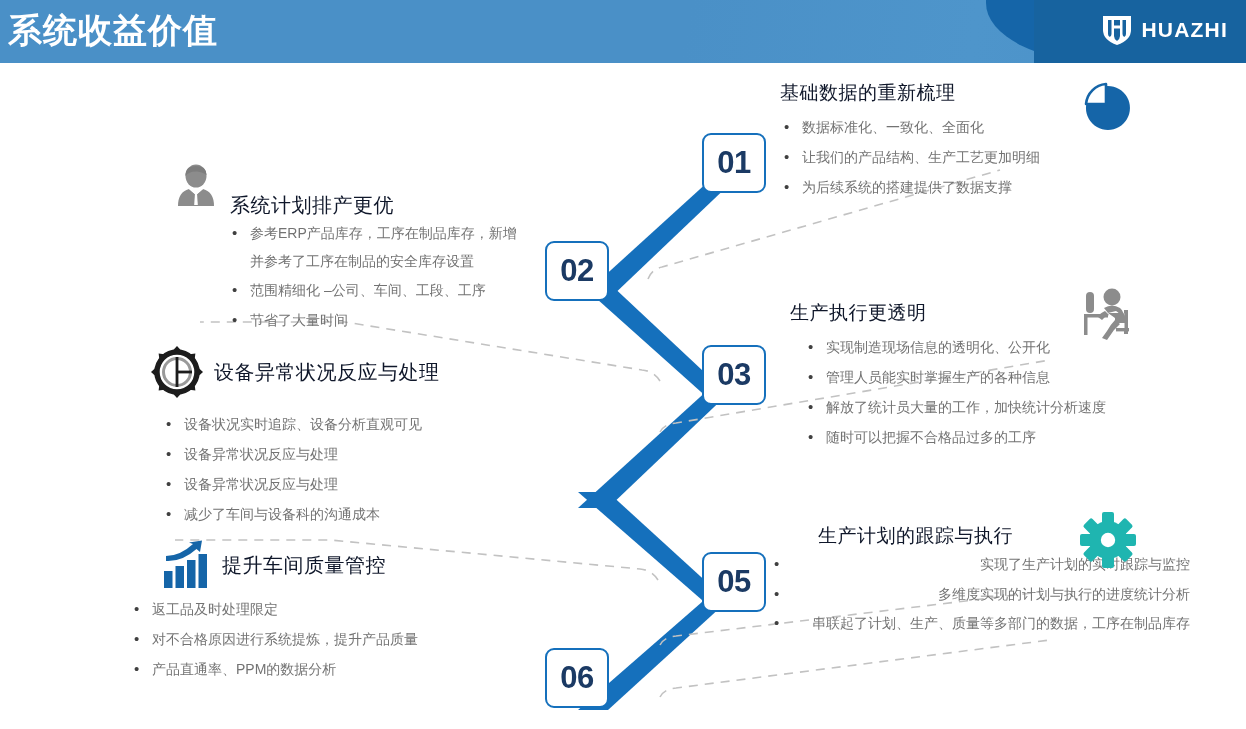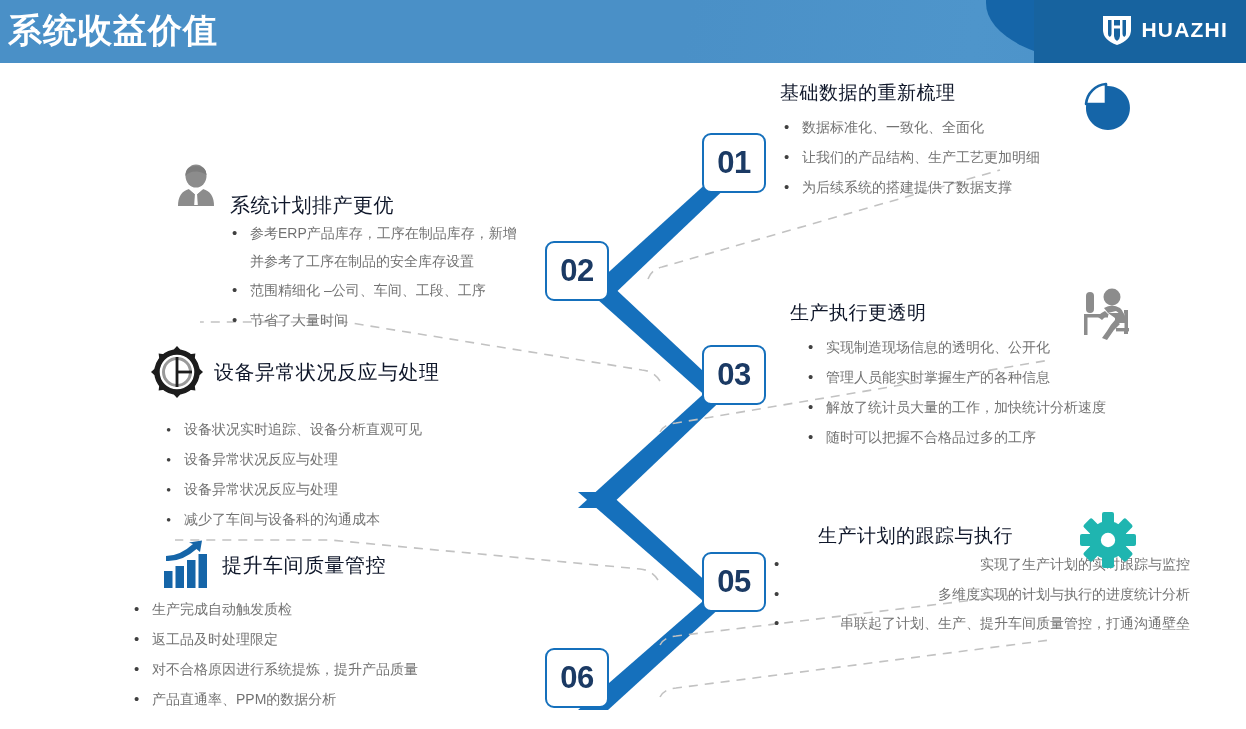--- a/index.html
+++ b/index.html
@@ -267,36 +267,36 @@
             <path d="M8.6 45.4 L9.6 37.8 L16.2 44.4 Z"></path>
           </g>
           <circle cx="27" cy="27" r="20" fill="none" stroke="#1c1c1c" stroke-width="5.4"></circle>
           <circle cx="27" cy="27" r="13.5" fill="none" stroke="#9a9a9a" stroke-width="3"></circle>
           <rect x="25.6" y="12" width="2.8" height="30" fill="#1c1c1c"></rect>
           <rect x="27" y="25.6" width="15" height="2.8" fill="#1c1c1c"></rect>
         </svg>
       </span>
       <span class="blk-title" style="font-size:20px;">设备异常状况反应与处理</span>
     </div>
-    <ul class="blk-list" style="margin-top:16px; margin-left:12px;font-family:Liberation Serif, serif;">
+    <ul class="blk-list" style="margin-top:10px; margin-left:12px;">
       <li>设备状况实时追踪、设备分析直观可见</li>
       <li>设备异常状况反应与处理</li>
       <li>设备异常状况反应与处理</li>
       <li>减少了车间与设备科的沟通成本</li>
     </ul>
   </div>
 
   <div class="block" style="left:818px; top:523px;">
     <div class="blk-head">
       <span class="blk-title">生产计划的跟踪与执行</span>
     </div>
     <ul class="blk-list" style="margin-left:-48px; width:420px;text-align:right;">
       <li>实现了生产计划的实时跟踪与监控</li>
       <li>多维度实现的计划与执行的进度统计分析</li>
-      <li class="wrap">串联起了计划、生产、提升车间质量管控，打通沟通壁垒</li>
+      <li class="wrap">串联起了计划、生产、质量等多部门的数据，工序在制品库存</li>
     </ul>
   </div>
   <span class="icon-box" style="position:absolute; left:1080px; top:512px;">
     <svg width="56" height="56" viewBox="0 0 56 56" aria-hidden="true">
       <g fill="#1fb5b0">
         <rect x="22" y="0" width="12" height="13" rx="2"></rect>
         <rect x="22" y="43" width="12" height="13" rx="2"></rect>
         <rect x="0" y="22" width="13" height="12" rx="2"></rect>
         <rect x="43" y="22" width="13" height="12" rx="2"></rect>
         <rect x="5.5" y="8" width="12" height="13" rx="2" transform="rotate(-45 11.5 14.5)"></rect>
@@ -316,20 +316,19 @@
           <rect x="4" y="31" width="8.5" height="17" fill="#1565a8"></rect>
           <rect x="15.5" y="26" width="8.5" height="22" fill="#1565a8"></rect>
           <rect x="27" y="20" width="8.5" height="28" fill="#1565a8"></rect>
           <rect x="38.5" y="14" width="8.5" height="34" fill="#1565a8"></rect>
           <path d="M6 16 Q20 16 33 4 L29 2.5 L42 0.5 L40 12 L36.5 9 Q22 22 6 21 Z" fill="#1565a8"></path>
         </svg>
       </span>
       <span class="blk-title" style="font-size:20px;">提升车间质量管控</span>
     </div>
     <ul class="blk-list" style="margin-top:4px; margin-left:-30px;">
-      <li>生产完成自动触发质检</li>
       <li>返工品及时处理限定</li>
       <li>对不合格原因进行系统提炼，提升产品质量</li>
       <li>产品直通率、PPM的数据分析</li>
     </ul>
   </div>
 
 </div>
 
 </body></html>

